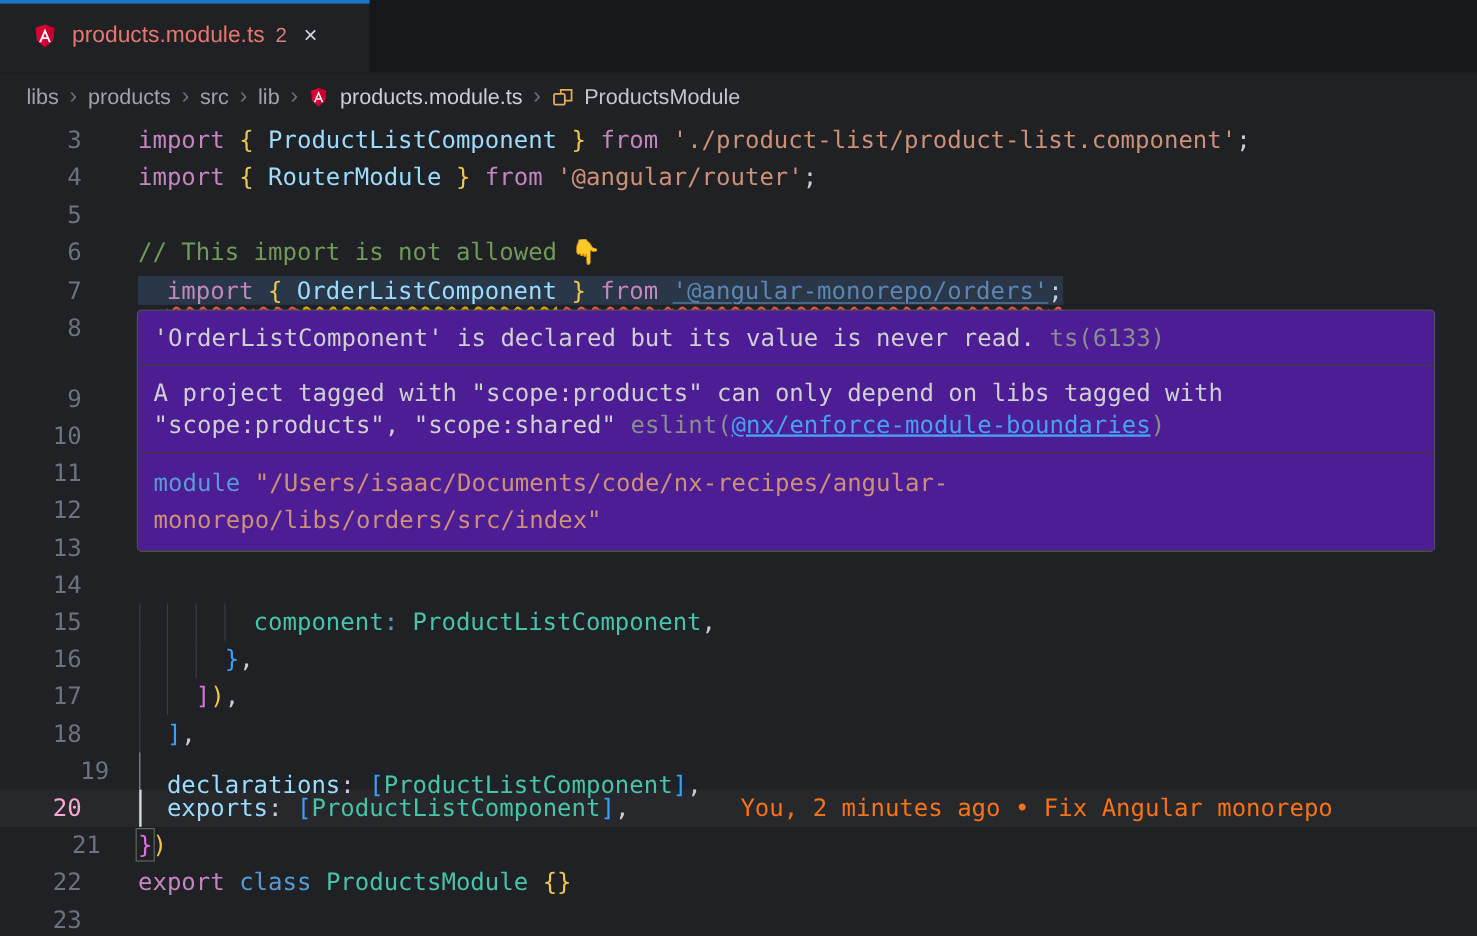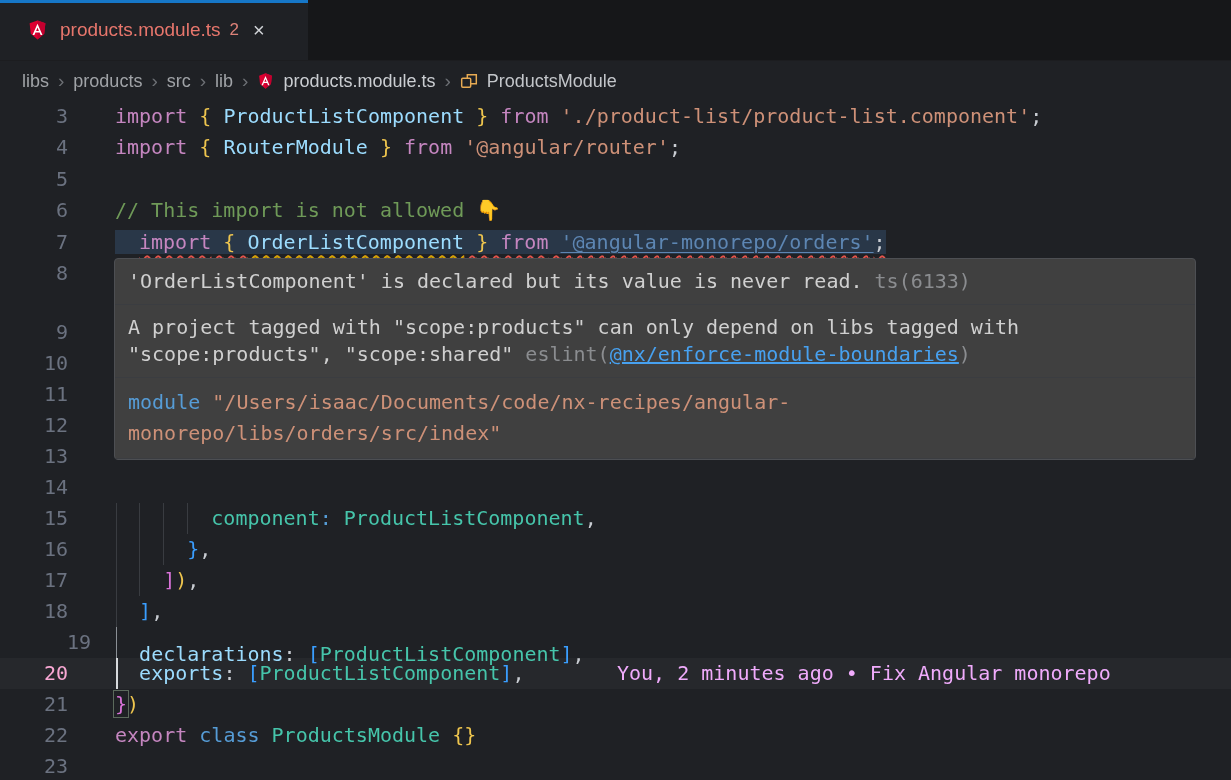--- a/index.html
+++ b/index.html
@@ -22,33 +22,33 @@
   .bc-icon{display:inline-flex;align-items:center;}
   
   .gutter-num{position:absolute;width:68px;text-align:right;height:31px;line-height:31px;font-size:20px;color:#6b7280;cursor:pointer;}
   .gutter-num.active{color:#f9a8d4;}
   .code-line{position:absolute;left:115px;height:31px;line-height:31px;font-size:20px;color:#cccccc;white-space:pre;cursor:text;}
   .guide{position:absolute;width:1px;height:31px;}
   .guide.dim{background:#393c41;}
   .guide.mid{background:#8a8f95;}
   .guide.bright{background:#d7dadd;width:2px;}
   .current-line{position:absolute;left:0;width:1231px;height:31px;background:rgba(255,255,255,0.035);}
-  .blame{position:absolute;height:31px;line-height:31px;font-size:20px;color:#f0abfc;white-space:pre;}
+  .blame{position:absolute;height:31px;line-height:31px;font-size:20px;color:#f97316;white-space:pre;}
   
   .tk-kw{color:#C586C0;} .tk-bl{color:#569CD6;} .tk-y{color:#eec54e;}
   .tk-b{color:#3a9eff;} .tk-pk{color:#d973d9;} .tk-lb{color:#9CDCFE;}
   .tk-tl{color:#46c5ab;} .tk-st{color:#CE9178;} .tk-cm{color:#6f9a58;}
   .tk-pl{color:#c9cdd3;} .tk-emoji{color:#f0c24b;}
   .tk-lbw{color:#9CDCFE;text-decoration:underline wavy #cca700;text-decoration-thickness:1.5px;text-underline-offset:6px;}
   .tk-stlink{color:#5d86b3;text-decoration:underline solid #5d86b3;text-decoration-thickness:1.4px;text-underline-offset:3px;}
   .tk-pkm{color:#d973d9;outline:1px solid #5b6a5c;outline-offset:1px;}
   .sq-err{text-decoration:underline wavy #e1534b;text-decoration-thickness:1.6px;text-underline-offset:6px;padding-left:24px;}
   .hl7{background:rgba(62,99,140,0.34);}
   
-  .hover{position:absolute;left:114px;top:258px;width:1082px;background:#404040;border:1px solid #4d4f53;border-radius:4px;box-sizing:border-box;z-index:5;}
+  .hover{position:absolute;left:114px;top:258px;width:1082px;background:#4c1d95;border:1px solid #4d4f53;border-radius:4px;box-sizing:border-box;z-index:5;}
   .hover-section{border-bottom:1px solid #3b3d41;padding:9px 13px;}
   .hover-row{font-size:20px;line-height:27px;white-space:pre;color:#d0d0d0;}
   .hover-section.code .hover-row{line-height:31px;}
   .hv-pl{color:#d0d0d0;} .hv-dim{color:#8b8d90;}
   .hv-link{color:#47a1f0;text-decoration:underline;cursor:pointer;}
   .hv-kwblue{color:#569CD6;} .hv-st{color:#CE9178;}
   .hover-actions{display:flex;gap:34px;align-items:center;height:40px;padding-left:13px;
                  font-family:"Liberation Sans",sans-serif;font-size:18px;color:#3f9bf2;}
   .hover-action{cursor:pointer;}
 </style>
@@ -129,21 +129,21 @@
       <div class="gutter-num" style="top: 379px;">11</div>
       <div class="gutter-num" style="top: 410px;">12</div>
       <div class="gutter-num" style="top: 441px;">13</div>
       <div class="gutter-num" style="top: 472px;">14</div>
       <div class="gutter-num" style="top: 503px;">15</div>
       <div class="gutter-num" style="top: 534px;">16</div>
       <div class="gutter-num" style="top: 565px;">17</div>
       <div class="gutter-num" style="top: 596px;">18</div>
       <div class="gutter-num" style="top: 627px; padding-left: 23px;">19</div>
       <div class="gutter-num active" style="top: 658px;">20</div>
-      <div class="gutter-num" style="top: 689px;">21</div>
+      <div class="gutter-num" style="top: 689px; padding-left: 16px;">21</div>
       <div class="gutter-num" style="top: 720px;">22</div>
       <div class="gutter-num" style="top: 751px;">23</div>
     </div>
   <div id="code-layer">
       <div class="code-line" style="top: 101px;"><span class="tk-kw">import</span><span class="tk-pl"> </span><span class="tk-y">{</span><span class="tk-pl"> </span><span class="tk-lb">ProductListComponent</span><span class="tk-pl"> </span><span class="tk-y">}</span><span class="tk-pl"> </span><span class="tk-kw">from</span><span class="tk-pl"> </span><span class="tk-st">'./product-list/product-list.component'</span><span class="tk-pl">;</span></div>
       <div class="code-line" style="top: 132px;"><span class="tk-kw">import</span><span class="tk-pl"> </span><span class="tk-y">{</span><span class="tk-pl"> </span><span class="tk-lb">RouterModule</span><span class="tk-pl"> </span><span class="tk-y">}</span><span class="tk-pl"> </span><span class="tk-kw">from</span><span class="tk-pl"> </span><span class="tk-st">'@angular/router'</span><span class="tk-pl">;</span></div>
       <div class="code-line" style="top: 195px;"><span class="tk-cm">// This import is not allowed </span><span class="tk-emoji">👇</span></div>
       <div class="code-line" style="top: 227px;"><span class="sq-err hl7"><span class="tk-kw">import</span><span class="tk-pl"> </span><span class="tk-y">{</span><span class="tk-pl"> </span><span class="tk-lbw">OrderListComponent</span><span class="tk-pl"> </span><span class="tk-y">}</span><span class="tk-pl"> </span><span class="tk-kw">from</span><span class="tk-pl"> </span><span class="tk-stlink">'@angular-monorepo/orders'</span><span class="tk-pl">;</span></span></div>
       <div class="code-line" style="top: 503px;"><span class="tk-pl">        </span><span class="tk-tl">component</span><span class="tk-bl">:</span><span class="tk-pl"> </span><span class="tk-tl">ProductListComponent</span><span class="tk-pl">,</span></div>
       <div class="code-line" style="top: 534px;"><span class="tk-pl">      </span><span class="tk-b">}</span><span class="tk-pl">,</span></div>

